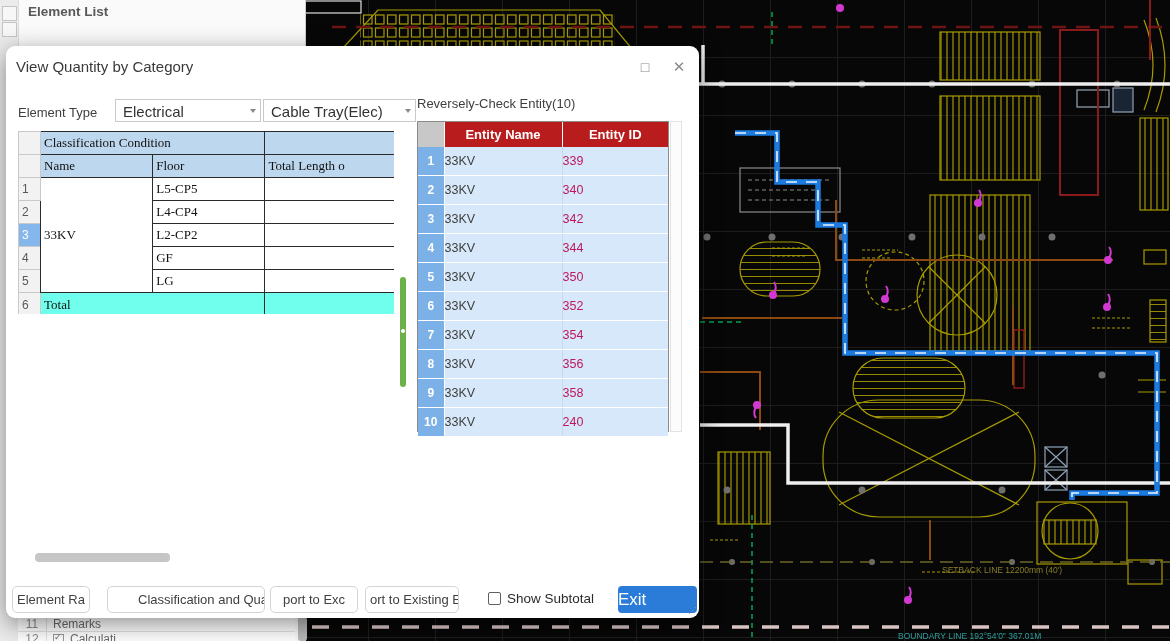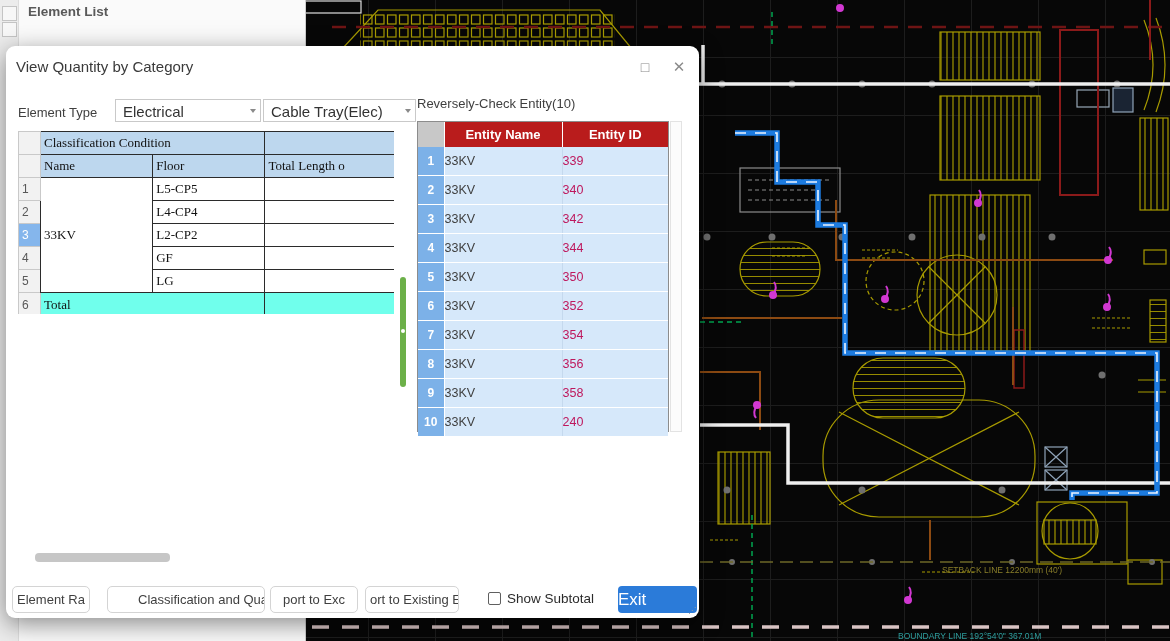--- a/index.html
+++ b/index.html
@@ -235,20 +235,32 @@
     </g>
   </svg>
 
   <div class="left-panel">
     <div class="left-strip">
       <div class="strip-tab" style="top:6px"></div>
       <div class="strip-tab" style="top:22px"></div>
     </div>
     <div class="panel-title">Element List</div>
 
+    <div class="prop-grid">
+      <div class="pg-row">
+        <span class="pg-num">11</span>
+        <span class="pg-label">Remarks</span>
+      </div>
+      <div class="pg-row">
+        <span class="pg-num">12</span>
+        <span class="pg-check"></span>
+        <span class="pg-label">Calculati</span>
+      </div>
+      <div class="pg-scroll"></div>
+    </div>
   </div>
 
   <div class="dialog">
     <div class="dlg-title">View Quantity by Category</div>
     <div class="win-btn win-max">□</div>
     <div class="win-btn win-close">✕</div>
 
     <div class="et-label">Element Type</div>
     <div class="dropdown dd1">
       <span>Electrical</span>

